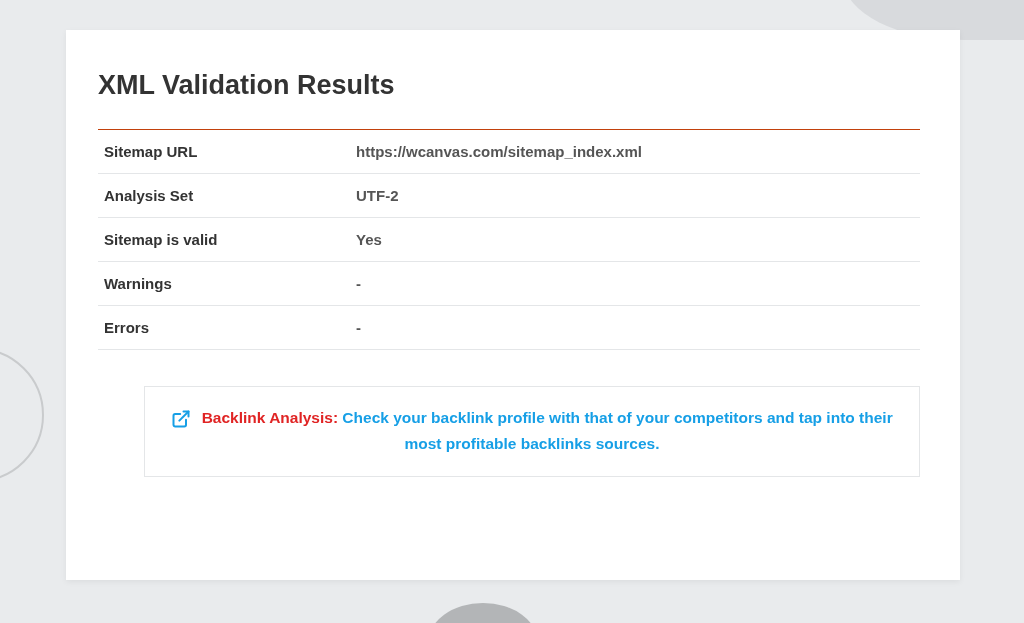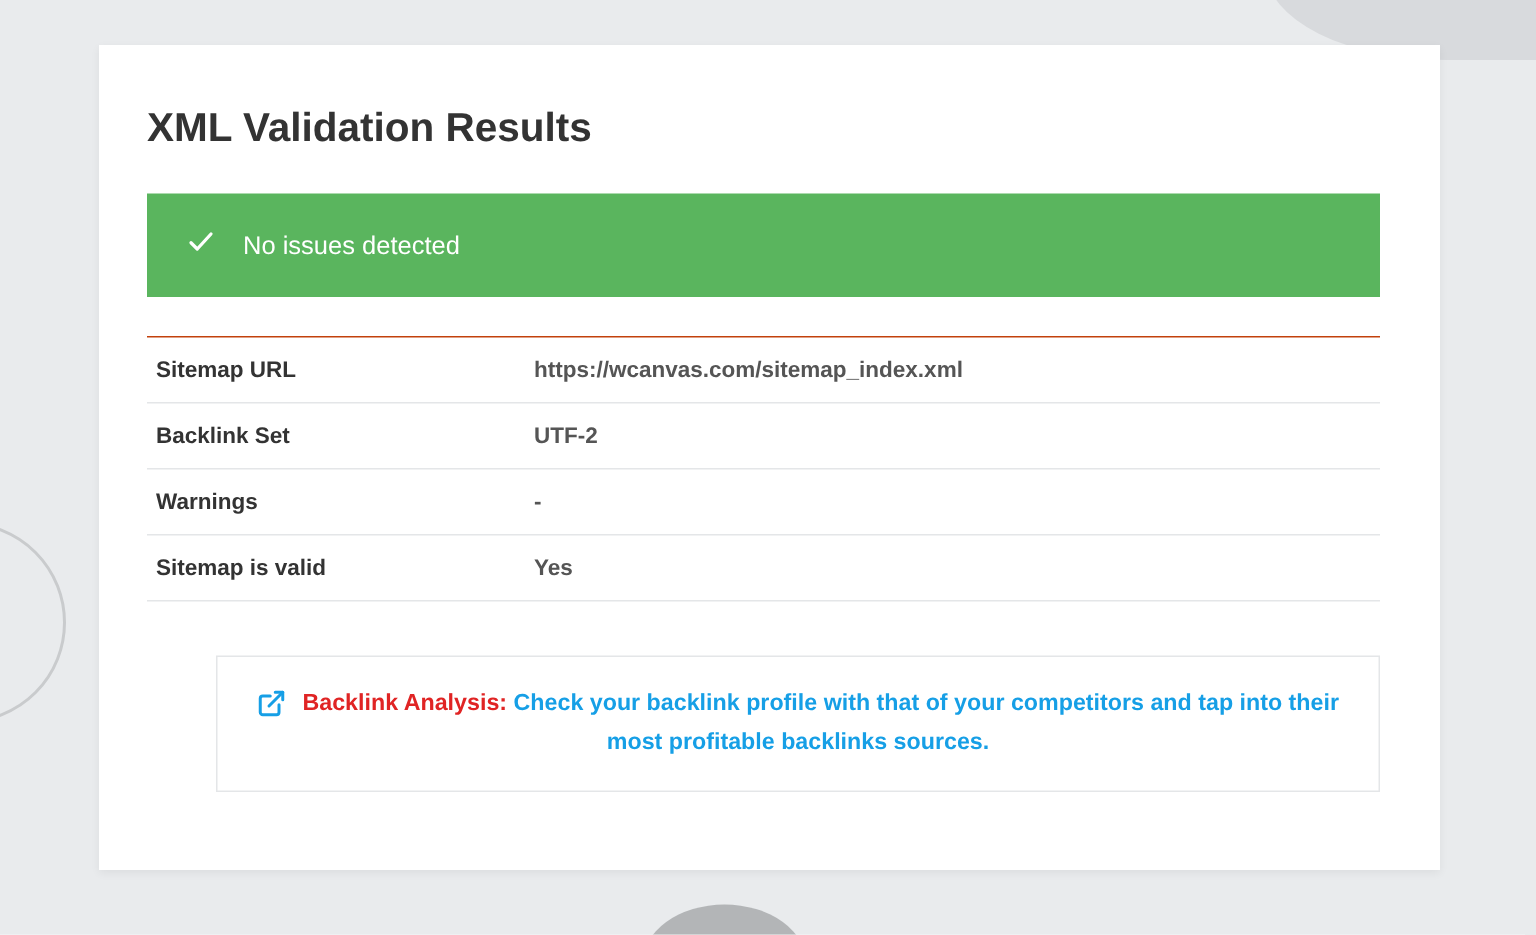--- a/index.html
+++ b/index.html
@@ -138,46 +138,42 @@
 <body>
 
 <div class="corner-curve"></div>
 <div class="bg-circle-left"></div>
 <div class="bg-oval-bottom"></div>
 
 <div class="card">
 
   <h1 class="title">XML Validation Results</h1>
 
-  <div class="status-banner">
-    <span>
-      <svg viewBox="0 0 24 24" fill="none" stroke="currentColor" stroke-width="2.6" stroke-linecap="round" stroke-linejoin="round">
-        <polyline points="4 13 9 18 20 6"></polyline>
-      </svg>
-    </span>
-    <span>No issues detected</span>
-  </div>
 
   <table class="details">
     <tbody>
       <tr>
         <td class="label">Sitemap URL</td>
         <td class="value">https://wcanvas.com/sitemap_index.xml</td>
       </tr>
       <tr>
-        <td class="label">Backlink Set</td>
+        <td class="label">Analysis Set</td>
         <td class="value">UTF-2</td>
+      </tr>
+      <tr>
+        <td class="label">Sitemap is valid</td>
+        <td class="value">Yes</td>
       </tr>
       <tr>
         <td class="label">Warnings</td>
         <td class="value">-</td>
       </tr>
       <tr>
-        <td class="label">Sitemap is valid</td>
-        <td class="value">Yes</td>
+        <td class="label">Errors</td>
+        <td class="value">-</td>
       </tr>
     </tbody>
   </table>
 
   <div class="promo-box">
     <span class="launch-icon">
       <svg viewBox="0 0 24 24" fill="none" stroke="currentColor" stroke-width="2.4" stroke-linecap="round" stroke-linejoin="round">
         <path d="M18 13v6a2 2 0 0 1-2 2H5a2 2 0 0 1-2-2V8a2 2 0 0 1 2-2h6"></path>
         <polyline points="15 3 21 3 21 9"></polyline>
         <line x1="10" y1="14" x2="21" y2="3"></line>

